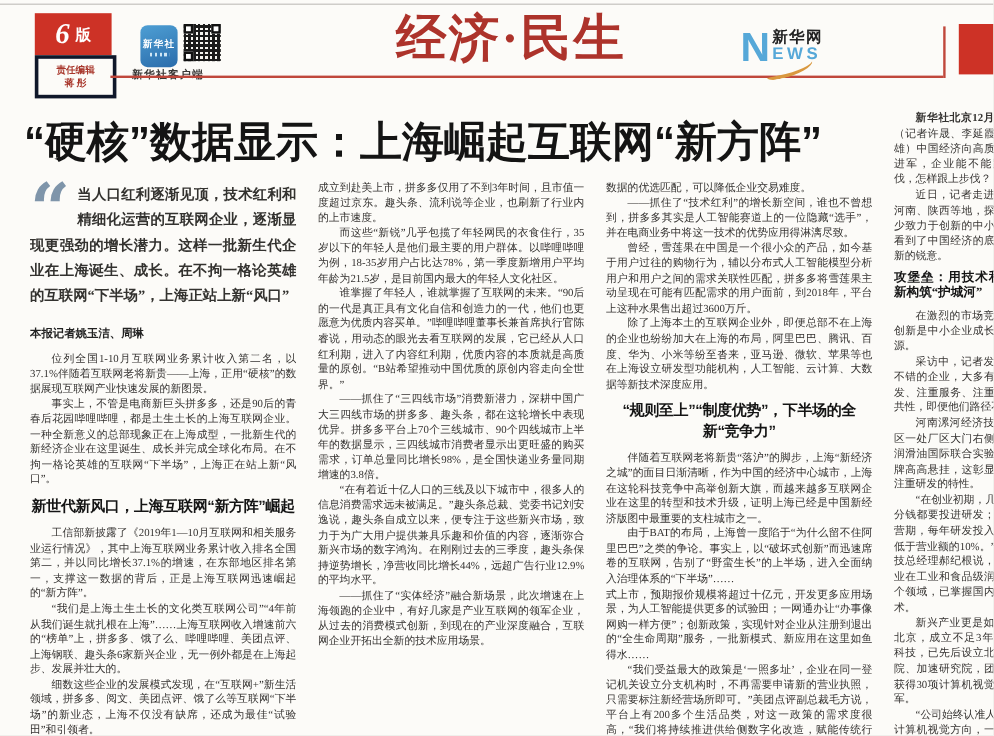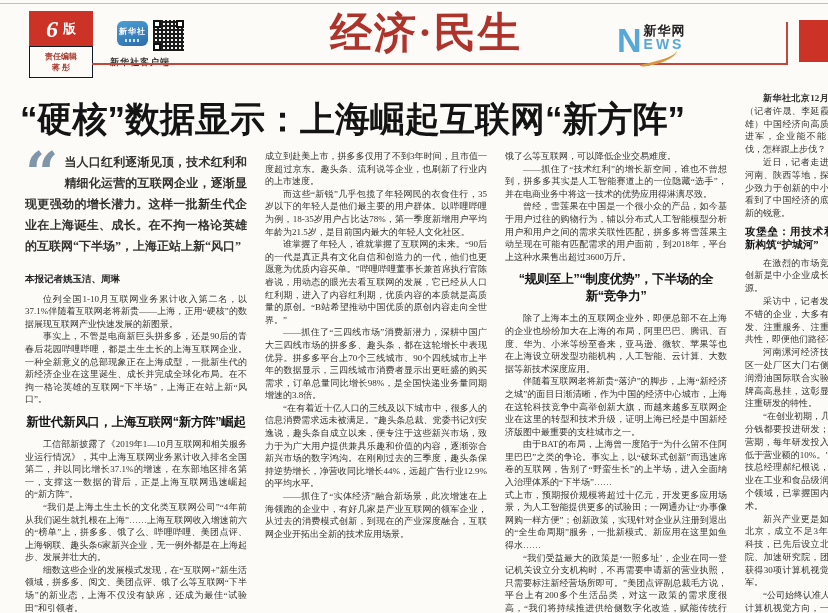--- a/index.html
+++ b/index.html
@@ -5,24 +5,24 @@
   html,body{margin:0;padding:0;background:#e8e6e2;}
   .page{position:relative;width:828px;height:613px;background:#fcfbf8;overflow:hidden;
         font-family:"Liberation Serif","DejaVu Serif",serif;color:#2e2c2a;}
   .topline{position:absolute;left:0;top:3px;width:828px;height:1px;background:#c4c1bd;}
 
   
   .page-badge{position:absolute;left:29px;top:11px;width:64px;height:35px;background:#cd3226;
      color:#fff;display:flex;align-items:center;justify-content:center;gap:5px;}
   .page-badge .num{font-size:24px;font-weight:bold;font-style:italic;line-height:1;}
   .page-badge .unit{font-size:13px;font-weight:bold;}
-  .editor-box{position:absolute;left:29px;top:46px;width:62px;height:30px;border:1px solid #0f172a;
+  .editor-box{position:absolute;left:29px;top:46px;width:62px;height:30px;border:3px solid #0f172a;
      display:flex;flex-direction:column;align-items:center;justify-content:center;color:#a8372c;
      font-size:8px;font-weight:bold;line-height:11px;background:#fcfbf8;}
-  .app-icon{position:absolute;left:117px;top:21px;width:31px;height:25px;border-radius:6px;
+  .app-icon{position:absolute;left:117px;top:21px;width:31px;height:35px;border-radius:6px;
      background:linear-gradient(160deg,#4e9fd4,#2a6cab);display:flex;flex-direction:column;
      align-items:center;justify-content:center;color:#fff;font-size:8px;font-weight:bold;
      font-family:"Liberation Sans",sans-serif;letter-spacing:1px;}
   .app-icon .dots{width:16px;height:3px;margin-top:2px;
      background:repeating-linear-gradient(90deg,#cfe6f5 0 2px,transparent 2px 4px);}
   .qr{position:absolute;left:153px;top:20px;width:31px;height:31px;background:
      repeating-linear-gradient(0deg,#1b1b1b 0 2px,transparent 2px 4px),
      repeating-linear-gradient(90deg,#1b1b1b 0 2px,#f5f4f0 2px 4px);}
   .qr i{position:absolute;width:8px;height:8px;border:2px solid #111;background:#fff;box-sizing:border-box;}
   .qr .tl{left:0;top:0}.qr .tr{right:0;top:0}.qr .bl{left:0;bottom:0}
@@ -126,25 +126,25 @@
     <p class="bp cont">成立到赴美上市，拼多多仅用了不到3年时间，且市值一度超过京东。趣头条、流利说等企业，也刷新了行业内的上市速度。</p>
     <p class="bp">而这些“新锐”几乎包揽了年轻网民的衣食住行，35岁以下的年轻人是他们最主要的用户群体。以哔哩哔哩为例，18-35岁用户占比达78%，第一季度新增用户平均年龄为21.5岁，是目前国内最大的年轻人文化社区。</p>
     <p class="bp">谁掌握了年轻人，谁就掌握了互联网的未来。“90后的一代是真正具有文化自信和创造力的一代，他们也更愿意为优质内容买单。”哔哩哔哩董事长兼首席执行官陈睿说，用动态的眼光去看互联网的发展，它已经从人口红利期，进入了内容红利期，优质内容的本质就是高质量的原创。“B站希望推动中国优质的原创内容走向全世界。”</p>
     <p class="bp">——抓住了“三四线市场”消费新潜力，深耕中国广大三四线市场的拼多多、趣头条，都在这轮增长中表现优异。拼多多平台上70个三线城市、90个四线城市上半年的数据显示，三四线城市消费者显示出更旺盛的购买需求，订单总量同比增长98%，是全国快递业务量同期增速的3.8倍。</p>
     <p class="bp">“在有着近十亿人口的三线及以下城市中，很多人的信息消费需求远未被满足。”趣头条总裁、党委书记刘安逸说，趣头条自成立以来，便专注于这些新兴市场，致力于为广大用户提供兼具乐趣和价值的内容，逐渐弥合新兴市场的数字鸿沟。在刚刚过去的三季度，趣头条保持逆势增长，净营收同比增长44%，远超广告行业12.9%的平均水平。</p>
     <p class="bp">——抓住了“实体经济”融合新场景，此次增速在上海领跑的企业中，有好几家是产业互联网的领军企业，从过去的消费模式创新，到现在的产业深度融合，互联网企业开拓出全新的技术应用场景。</p>
 
   </div>
 
   <div class="col c3">
-    <p class="bp cont">饿了么等互联网，可以降低企业交易难度。</p>
+    <p class="bp cont">数据的优选匹配，可以降低企业交易难度。</p>
     <p class="bp">——抓住了“技术红利”的增长新空间，谁也不曾想到，拼多多其实是人工智能赛道上的一位隐藏“选手”，并在电商业务中将这一技术的优势应用得淋漓尽致。</p>
     <p class="bp">曾经，雪莲果在中国是一个很小众的产品，如今基于用户过往的购物行为，辅以分布式人工智能模型分析用户和用户之间的需求关联性匹配，拼多多将雪莲果主动呈现在可能有匹配需求的用户面前，到2018年，平台上这种水果售出超过3600万斤。</p>
+    <p class="bp">除了上海本土的互联网企业外，即便总部不在上海的企业也纷纷加大在上海的布局，阿里巴巴、腾讯、百度、华为、小米等纷至沓来，亚马逊、微软、苹果等也在上海设立研发型功能机构，人工智能、云计算、大数据等新技术深度应用。</p>
     <p class="bp subhead">“规则至上”“制度优势”，下半场的全新“竞争力”</p>
-    <p class="bp">除了上海本土的互联网企业外，即便总部不在上海的企业也纷纷加大在上海的布局，阿里巴巴、腾讯、百度、华为、小米等纷至沓来，亚马逊、微软、苹果等也在上海设立研发型功能机构，人工智能、云计算、大数据等新技术深度应用。</p>
     <p class="bp">伴随着互联网老将新贵“落沪”的脚步，上海“新经济之城”的面目日渐清晰，作为中国的经济中心城市，上海在这轮科技竞争中高举创新大旗，而越来越多互联网企业在这里的转型和技术升级，证明上海已经是中国新经济版图中最重要的支柱城市之一。</p>
     <p class="bp">由于BAT的布局，上海曾一度陷于“为什么留不住阿里巴巴”之类的争论。事实上，以“破坏式创新”而迅速席卷的互联网，告别了“野蛮生长”的上半场，进入全面纳入治理体系的“下半场”……</p>
     <p class="bp cont">式上市，预期报价规模将超过十亿元，开发更多应用场景，为人工智能提供更多的试验田；一网通办让“办事像网购一样方便”；创新政策，实现针对企业从注册到退出的“全生命周期”服务，一批新模式、新应用在这里如鱼得水……</p>
     <p class="bp">“我们受益最大的政策是‘一照多址’，企业在同一登记机关设立分支机构时，不再需要申请新的营业执照，只需要标注新经营场所即可。”美团点评副总裁毛方说，平台上有200多个生活品类，对这一政策的需求度很高，“我们将持续推进供给侧数字化改造，赋能传统行业”。</p>
 
   </div>
 
   <div class="side">
     <p class="bp"><span class="dl-bold">新华社北京12月10日电</span><span>（记者许晟、李延霞、刘开雄）中国经济向高质量发展进军，企业能不能跟上步伐，怎样跟上步伐？</span></p>
     <p class="bp">近日，记者走进江苏、河南、陕西等地，探访了不少致力于创新的中小企业，看到了中国经济的底气和创新的锐意。</p>

